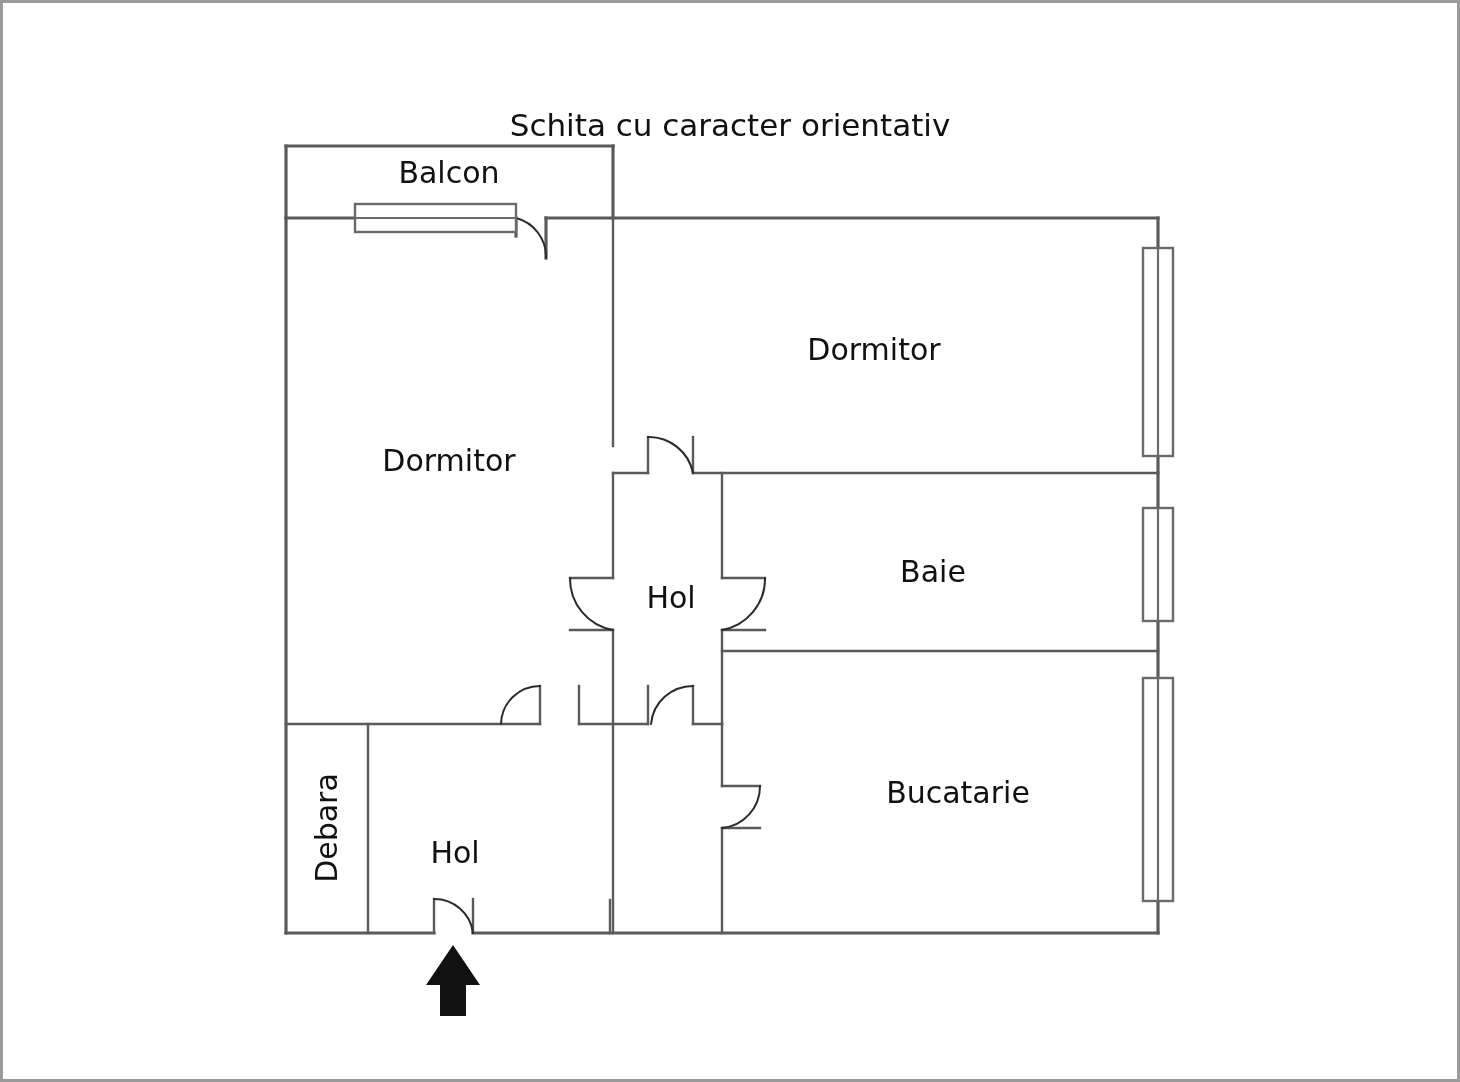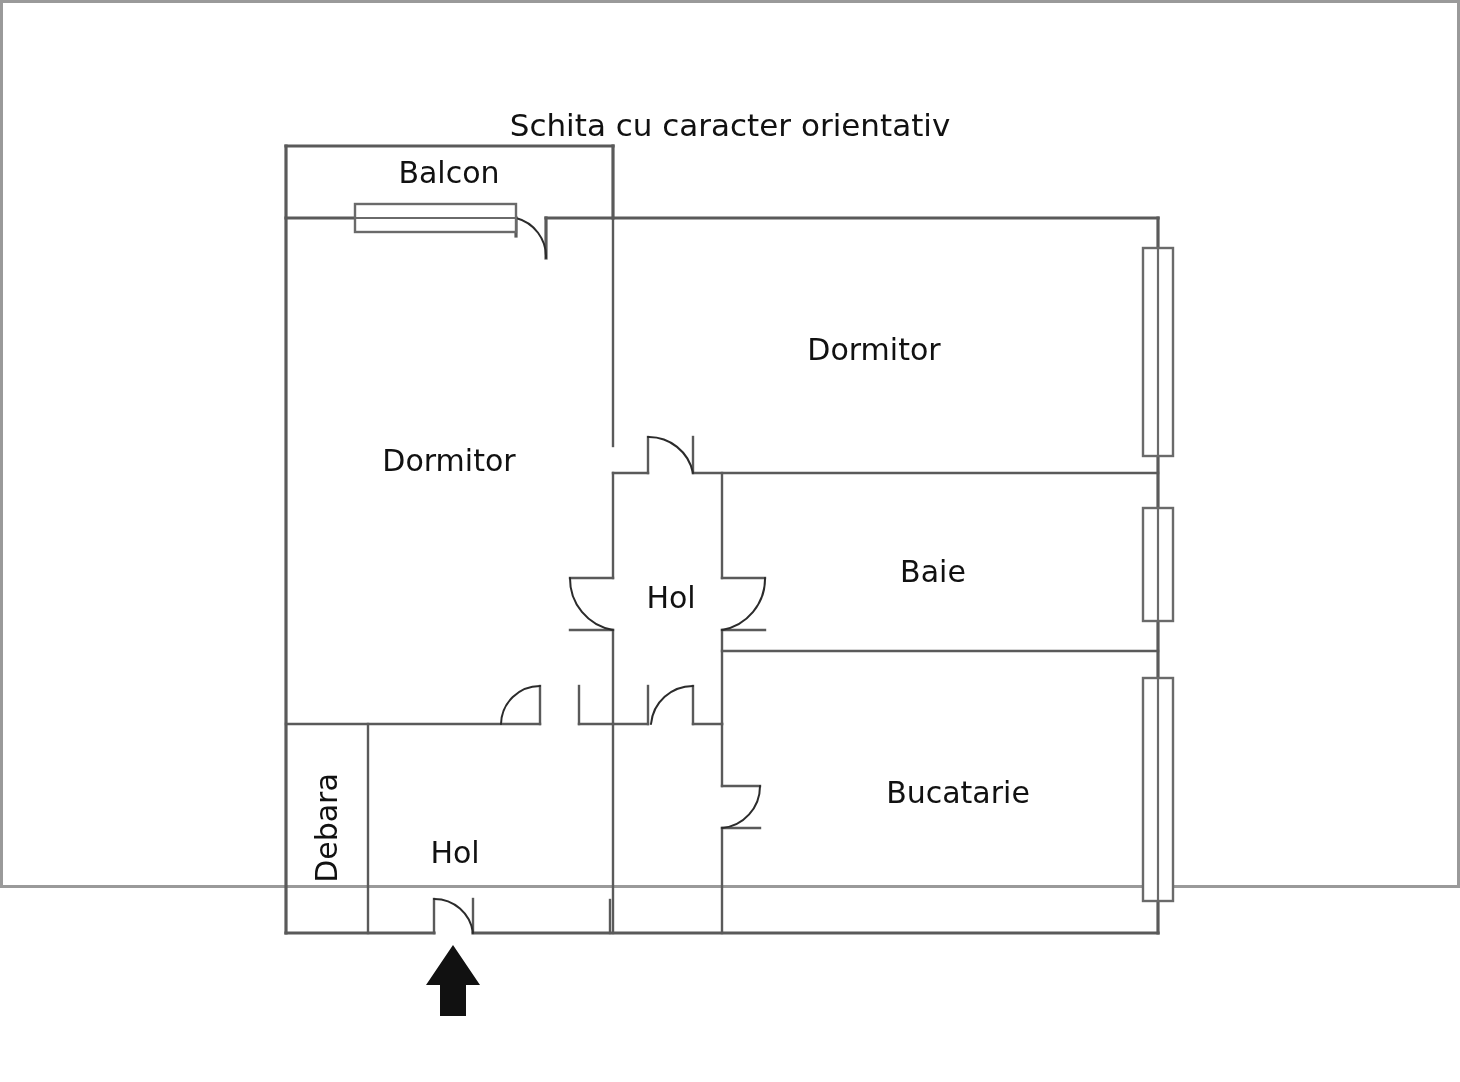--- a/index.html
+++ b/index.html
@@ -13,21 +13,21 @@
     height: 1082px;
     font-family: "DejaVu Sans", "Liberation Sans", sans-serif;
     position: relative;
     overflow: hidden;
   }
   #plan-frame {
     position: absolute;
     left: 0;
     top: 0;
     width: 1460px;
-    height: 888px;
+    height: 1082px;
     box-sizing: border-box;
     border: 3px solid #9a9a9a;
     background: #ffffff;
   }
   #plan-svg {
     position: absolute;
     left: 0;
     top: 0;
     width: 1460px;
     height: 1082px;

